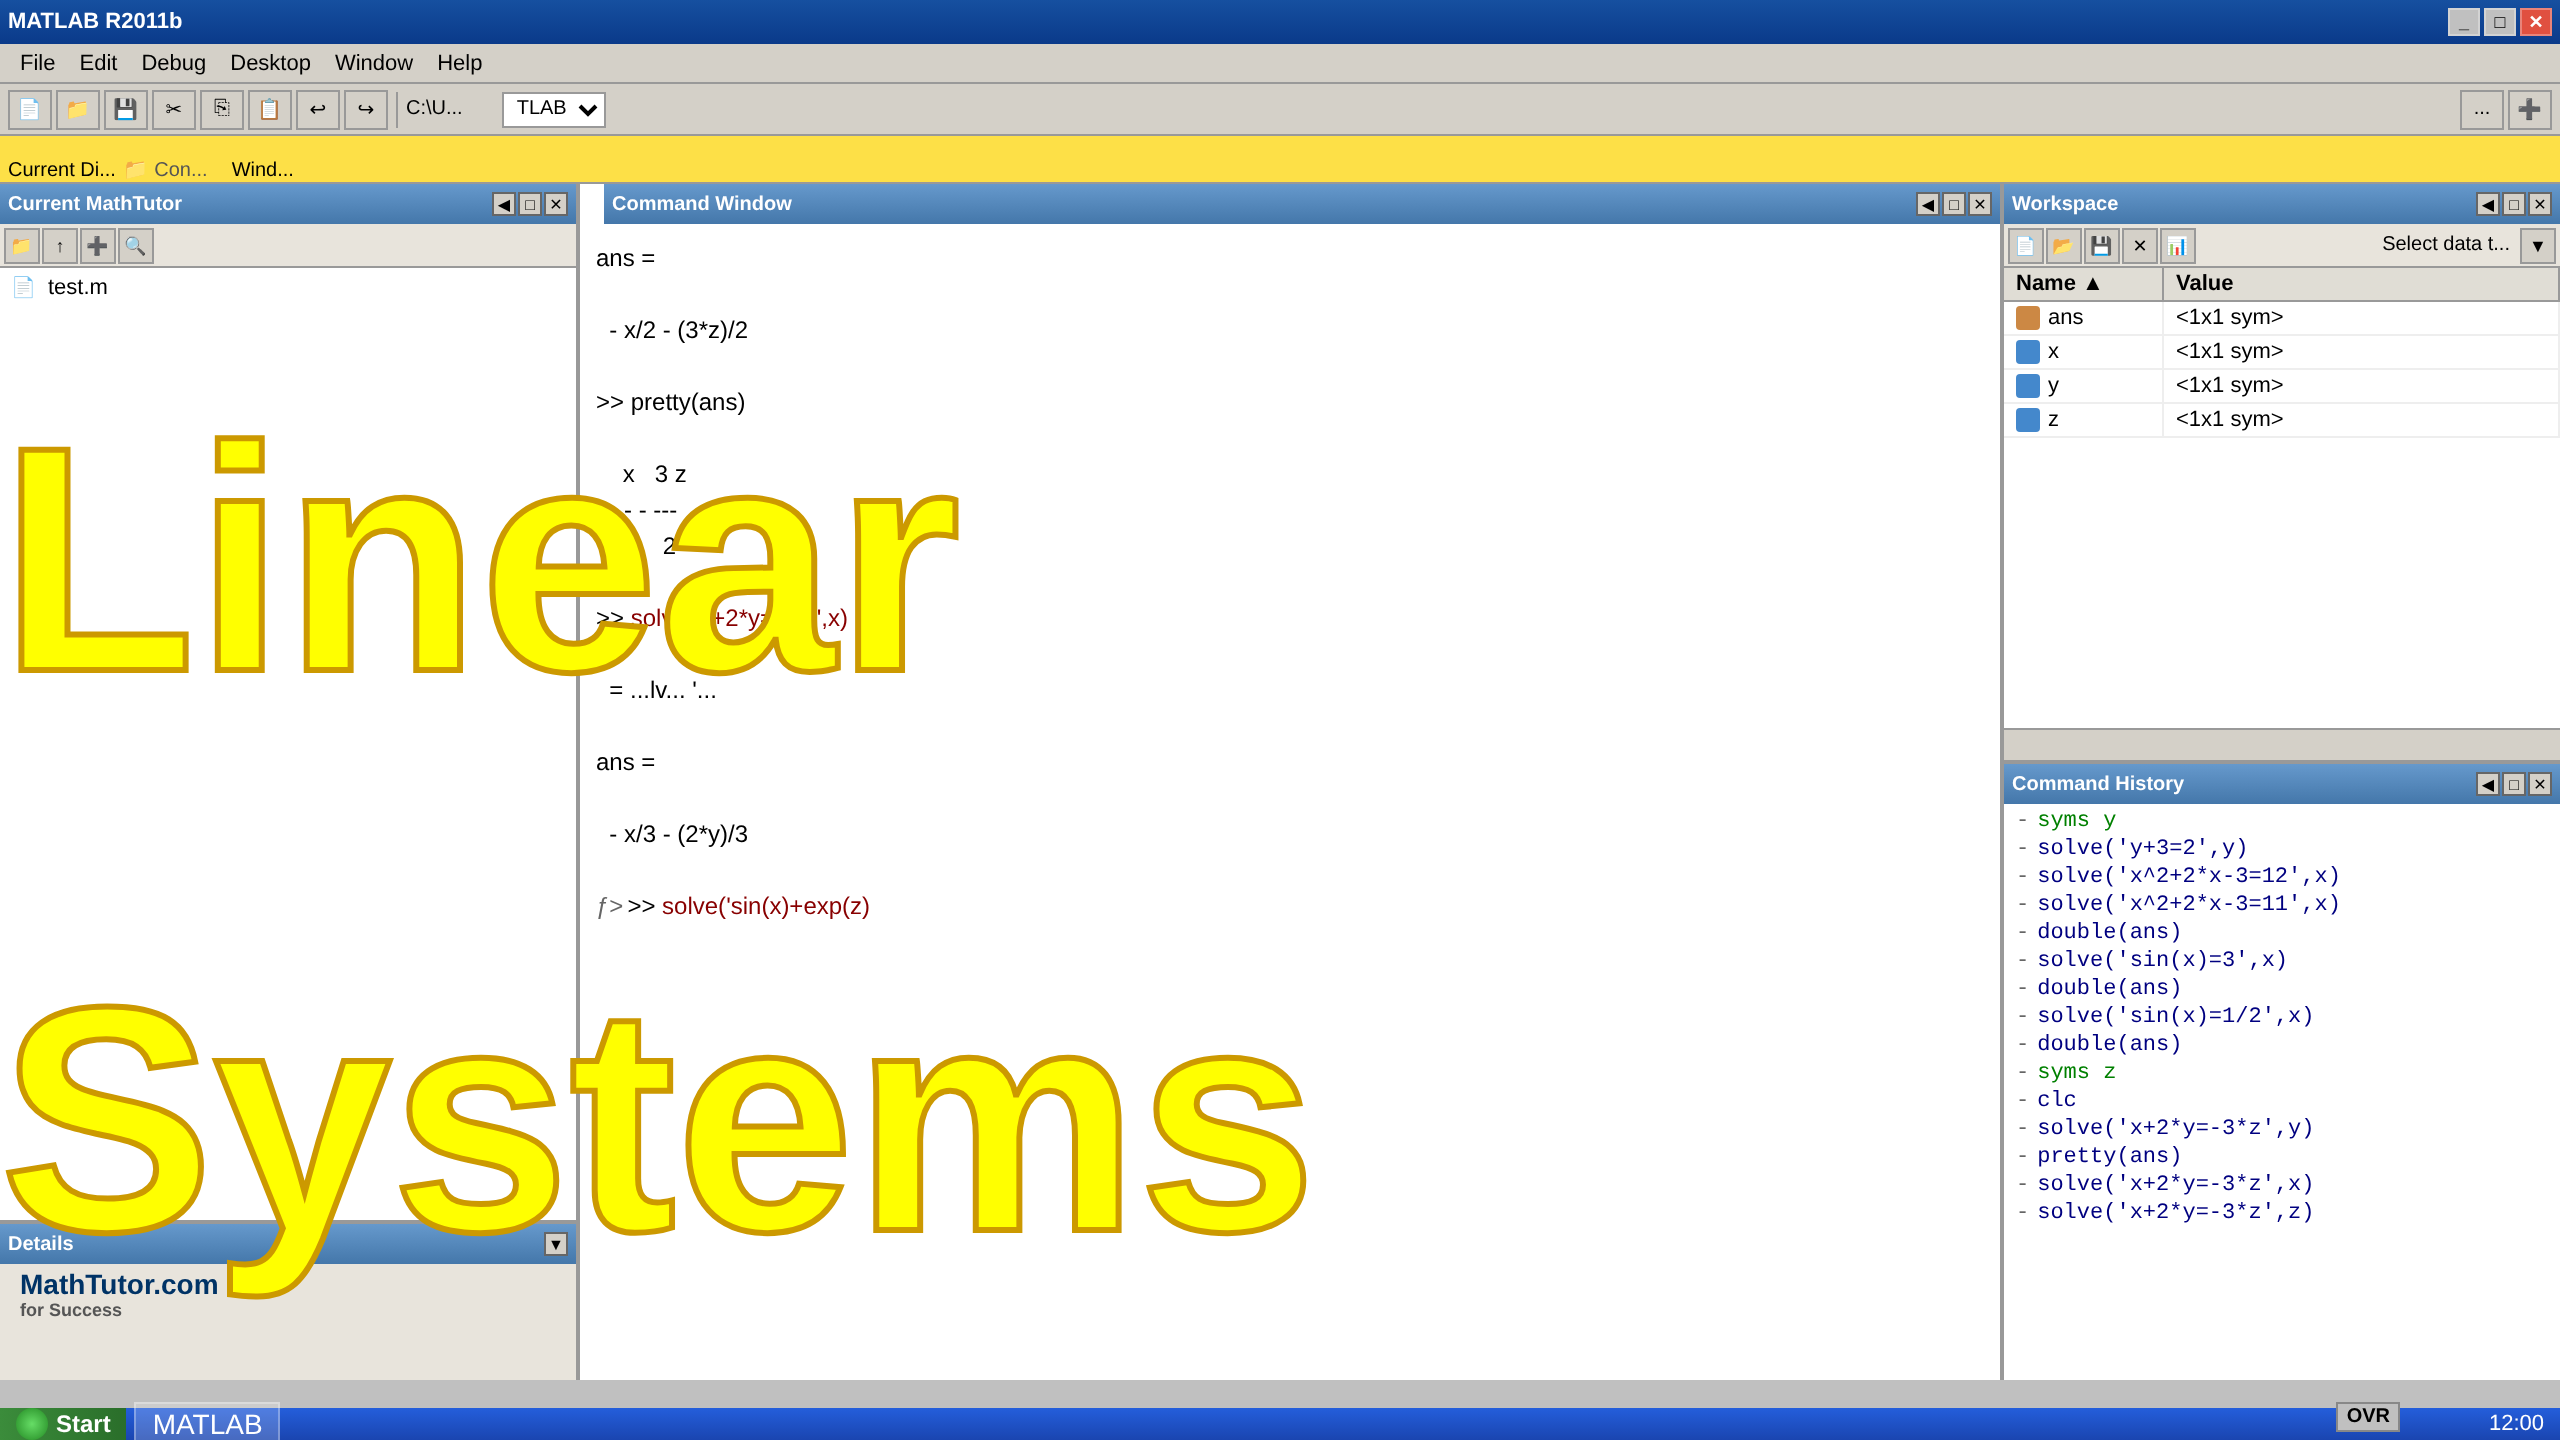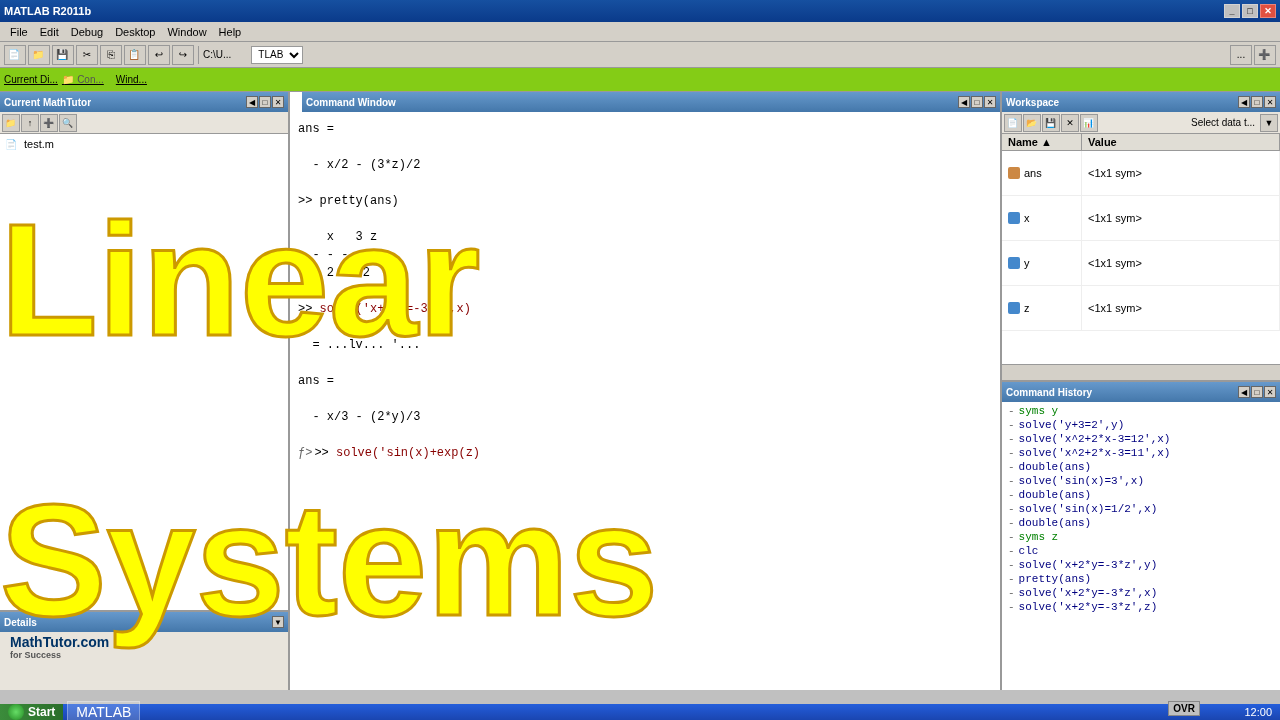--- a/index.html
+++ b/index.html
@@ -176,28 +176,27 @@
     
     .main-layout {
       display: flex;
       height: calc(690px - 22px - 20px - 26px - 24px);
       position: relative;
     }
 
     
     .path-row {
       height: 24px;
-      background: #84cc16;
-      display: flex;
-      align-items: center;
+      background: #fde047;
+      display: flex;
+      align-items: flex-end;
       padding: 0 4px;
       gap: 4px;
       border-bottom: 1px solid #999;
       font-size: 10px;
-      text-decoration: underline;
     }
 
     
     .left-panel {
       width: 290px;
       background: #d4d0c8;
       border-right: 2px solid #999;
       display: flex;
       flex-direction: column;
     }
@@ -301,21 +300,21 @@
       display: flex;
       align-items: center;
       justify-content: space-between;
       padding: 0 4px;
       margin-left: 12px;
     }
     .cmd-content {
       flex: 1;
       overflow-y: auto;
       padding: 8px;
-      font-family: Liberation Mono, monospace;
+      font-family: Liberation Sans, sans-serif;
       font-size: 12px;
       background: white;
       color: #000;
       line-height: 1.5;
     }
     .cmd-prompt { color: #000; }
     .cmd-output { color: #000; }
     .cmd-command { color: #880000; }
     .cmd-string { color: #880000; }
 
@@ -359,21 +358,21 @@
     }
     .ws-col-name { width: 80px; }
     .ws-col-value { flex: 1; }
     .ws-row {
       display: flex;
       border-bottom: 1px solid #eee;
       font-size: 11px;
       align-items: center;
     }
     .ws-cell {
-      padding: 16px 6px;
+      padding: 2px 6px;
       border-right: 1px solid #eee;
     }
     .ws-cell-name { width: 80px; display: flex; align-items: center; gap: 4px; }
     .ws-cell-value { flex: 1; }
     .ws-icon {
       width: 12px;
       height: 12px;
       border-radius: 2px;
       display: inline-block;
     }

